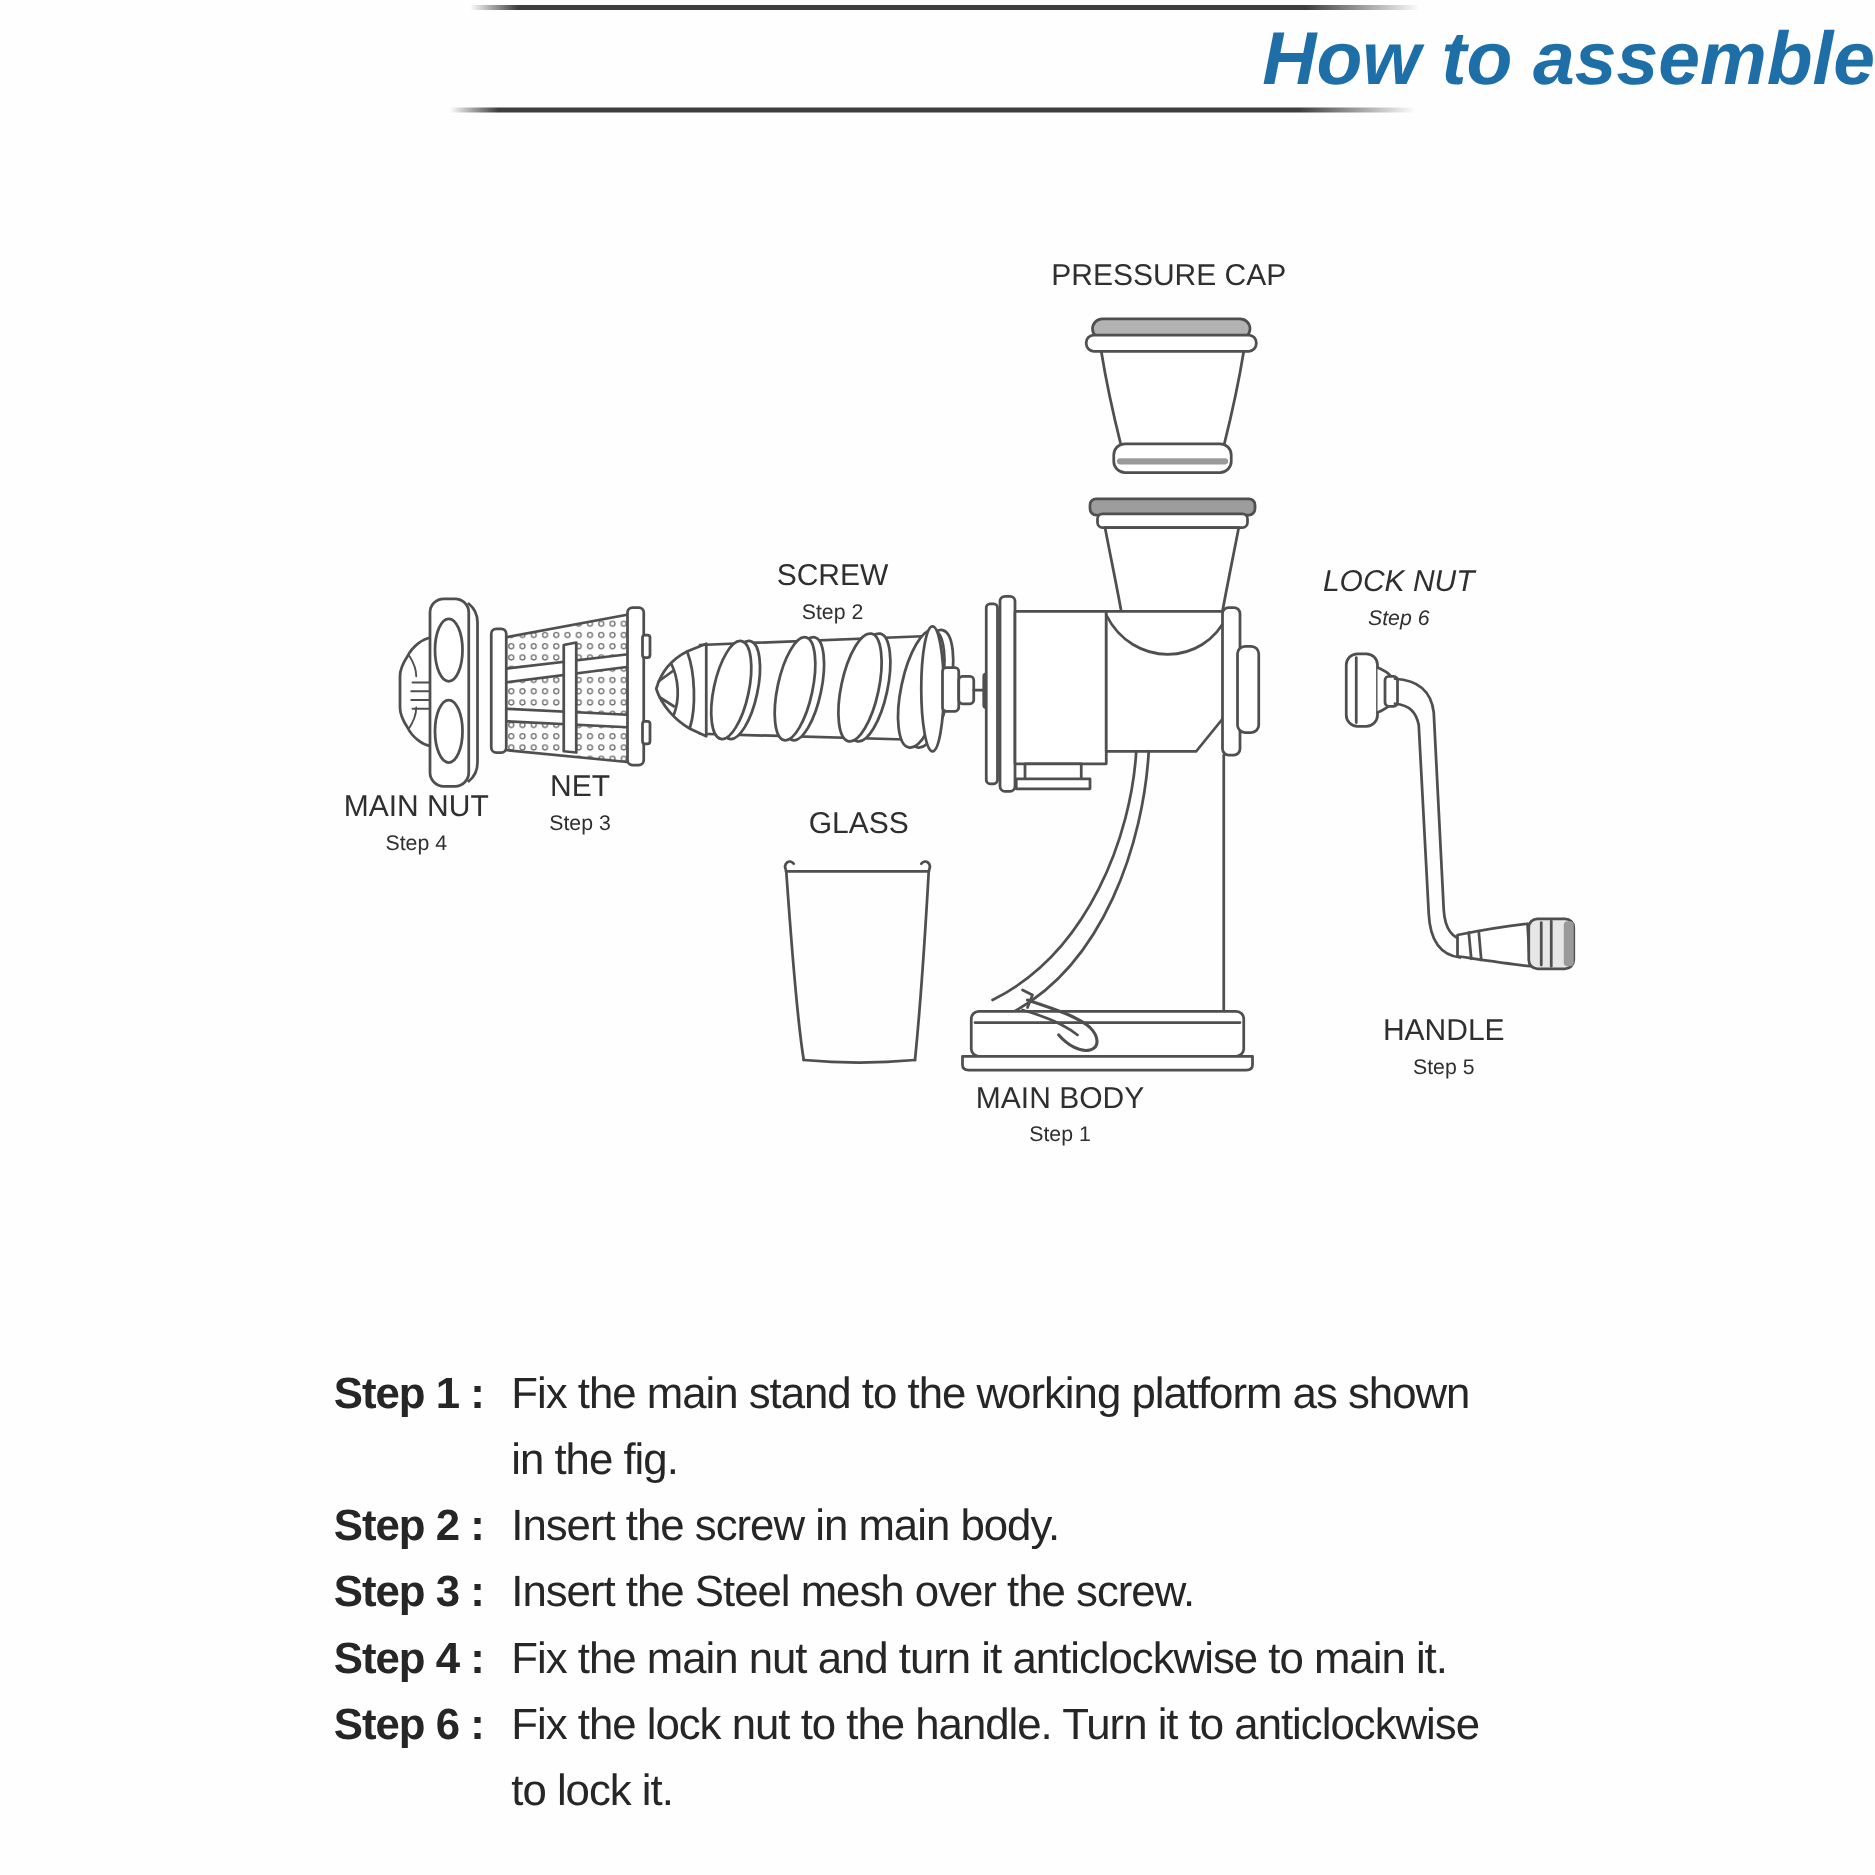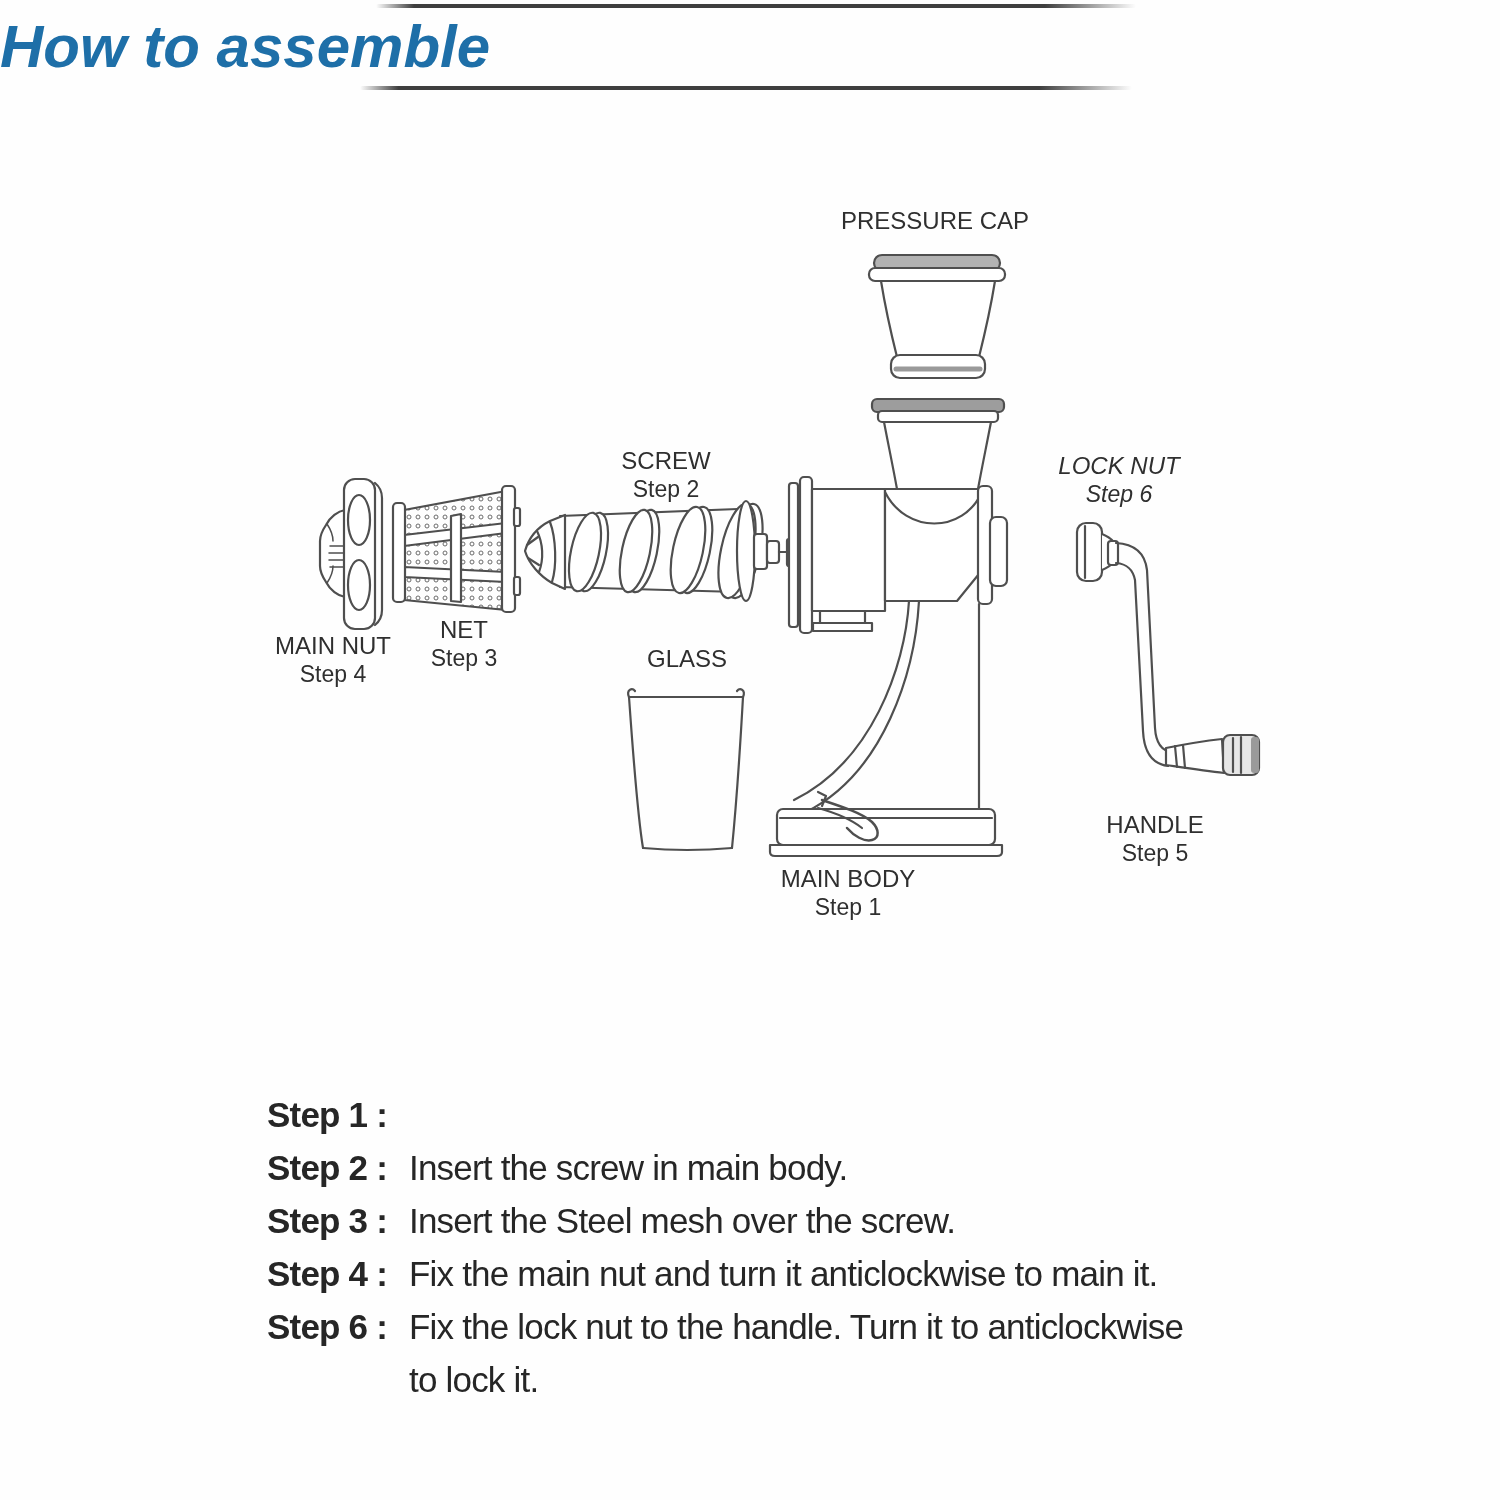--- a/index.html
+++ b/index.html
@@ -2,26 +2,26 @@
 <html style="--title_blue: #1e6fa8; --ink: #4f4f4f; --text_dark: #262626;"><head>
 <meta charset="utf-8">
 <style>
   html,body{margin:0;padding:0;background:#fff;}
   .page{position:relative;width:1500px;height:1500px;background:#fefefe;overflow:hidden;
         font-family:"Liberation Sans", sans-serif;color:var(--text_dark,#2a2a2a);}
   .rule{position:absolute;height:4px;border-radius:2px;
         background:linear-gradient(to right, rgba(70,70,70,0), #3e3e3e 5%, #3e3e3e 88%, rgba(70,70,70,0));}
   .rule-top{left:376px;top:4px;width:760px;}
   .rule-bottom{left:360px;top:86px;width:772px;}
-  .title{position:absolute;top:12px;left:0;width:100%;text-align:left;
+  .title{position:absolute;top:12px;left:0;width:100%;text-align:right;
          font-size:60px;font-weight:bold;font-style:italic;color:var(--title_blue,#1e6fa8);
          letter-spacing:0px;}
   .part-label{position:absolute;text-align:center;font-size:24px;line-height:29px;
               color:#2f2f2f;transform:translateX(-50%);white-space:nowrap;}
-  .part-label .step-line{font-size:23px;}
+  .part-label .step-line{font-size:17px;}
   svg.drawing{position:absolute;left:0;top:0;}
   .steps{position:absolute;left:243px;top:1088px;width:1120px;font-size:35px;
          line-height:53px;letter-spacing:-0.8px;color:#262626;}
   .step-row{display:flex;align-items:flex-start;}
   .step-label{flex:0 0 142px;font-weight:bold;white-space:nowrap;margin-left:24px;}
   .step-text{flex:1 1 auto;}
   .step-text .l2{display:block;}
 </style>
 </head>
 <body>
@@ -169,20 +169,24 @@
     <div class="step-line">Step 1</div>
   </div>
   <div class="part-label" style="left:1155px;top:810px;">
     <div>HANDLE</div>
     <div class="step-line">Step 5</div>
   </div>
 
   <div class="steps">
     <div class="step-row">
       <span class="step-label">Step 1 :</span>
+      <div class="step-text">
+        <span>Fix the main stand to the working platform as shown</span>
+        <span class="l2">in the fig.</span>
+      </div>
     </div>
     <div class="step-row">
       <span class="step-label">Step 2 :</span>
       <div class="step-text">
         <span>Insert the screw in main body.</span>
       </div>
     </div>
     <div class="step-row">
       <span class="step-label">Step 3 :</span>
       <div class="step-text">

